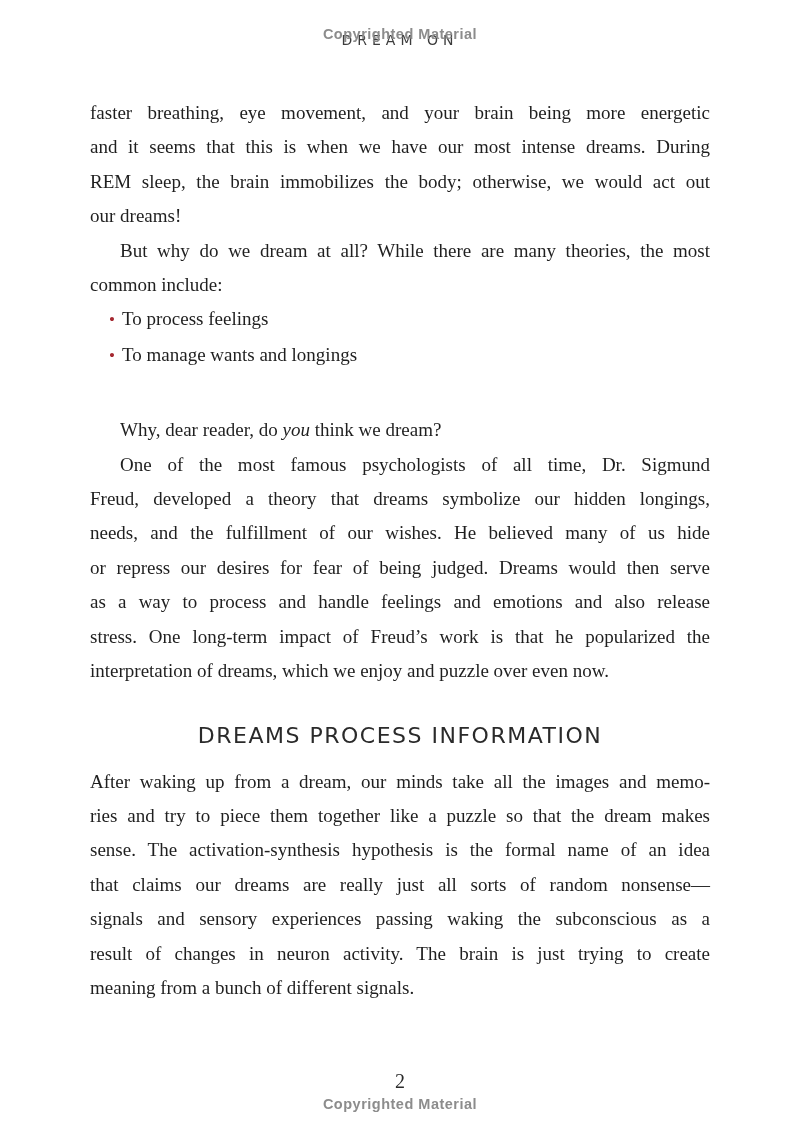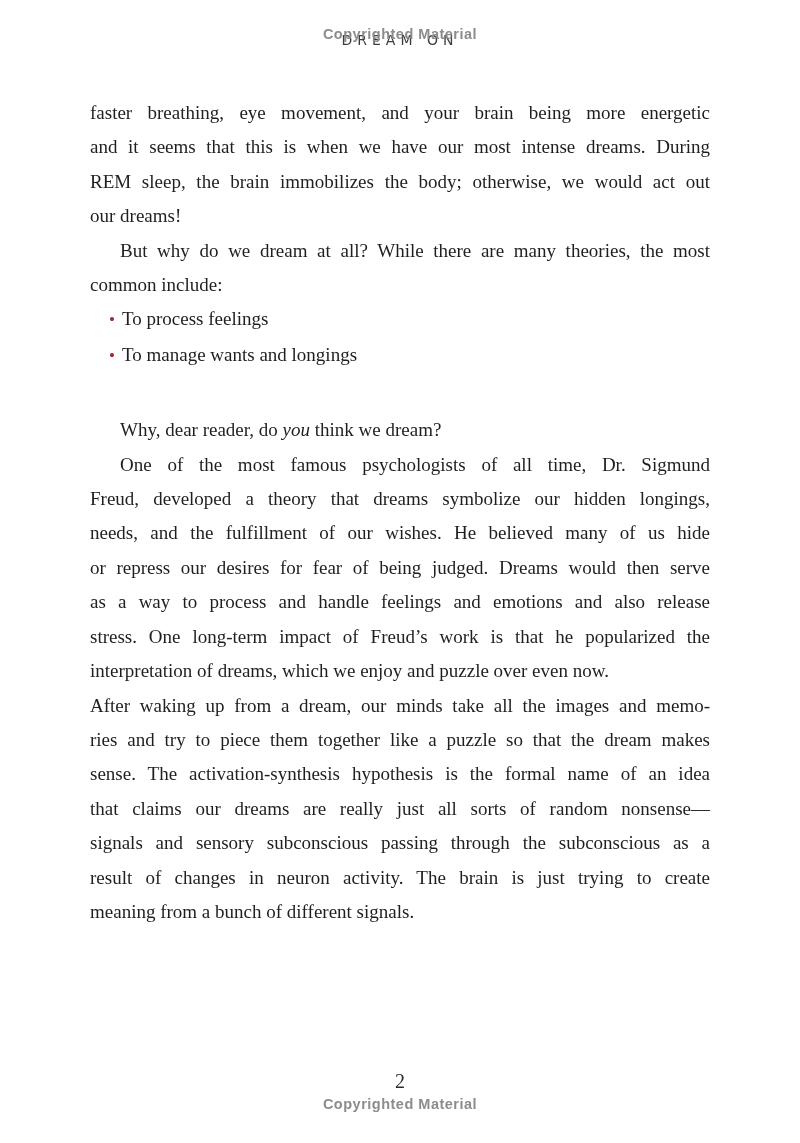--- a/index.html
+++ b/index.html
@@ -92,27 +92,28 @@
   <div>
     <div class="jline indent">One of the most famous psychologists of all time, Dr. Sigmund</div>
     <div class="jline">Freud, developed a theory that dreams symbolize our hidden longings,</div>
     <div class="jline">needs, and the fulfillment of our wishes. He believed many of us hide</div>
     <div class="jline">or repress our desires for fear of being judged. Dreams would then serve</div>
     <div class="jline">as a way to process and handle feelings and emotions and also release</div>
     <div class="jline">stress. One long-term impact of Freud’s work is that he popularized the</div>
     <div class="lline">interpretation of dreams, which we enjoy and puzzle over even now.</div>
   </div>
 
+  <div class="section-heading">DREAMS PROCESS INFORMATION</div>
 
   <div>
     <div class="jline">After waking up from a dream, our minds take all the images and memo-</div>
     <div class="jline">ries and try to piece them together like a puzzle so that the dream makes</div>
     <div class="jline">sense. The activation-synthesis hypothesis is the formal name of an idea</div>
     <div class="jline">that claims our dreams are really just all sorts of random nonsense—</div>
-    <div class="jline">signals and sensory subconscious passing through the subconscious as a</div>
+    <div class="jline">signals and sensory experiences passing waking the subconscious as a</div>
     <div class="jline">result of changes in neuron activity. The brain is just trying to create</div>
     <div class="lline">meaning from a bunch of different signals.</div>
   </div>
 
 </div>
 
 <div class="page-number">2</div>
 <div class="watermark wm-bottom">Copyrighted Material</div>
 
 </body></html>

